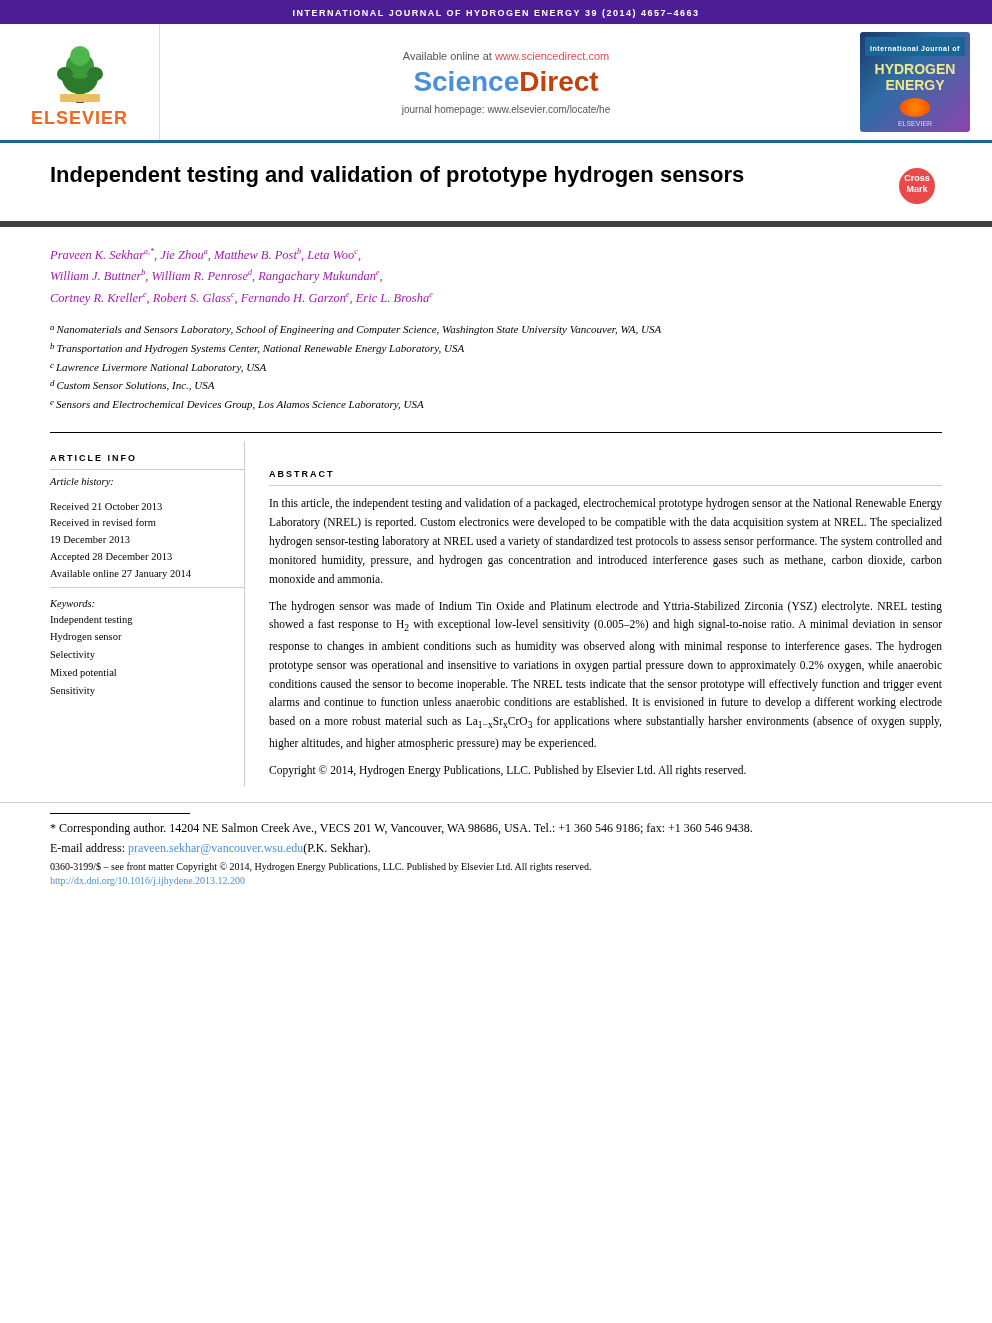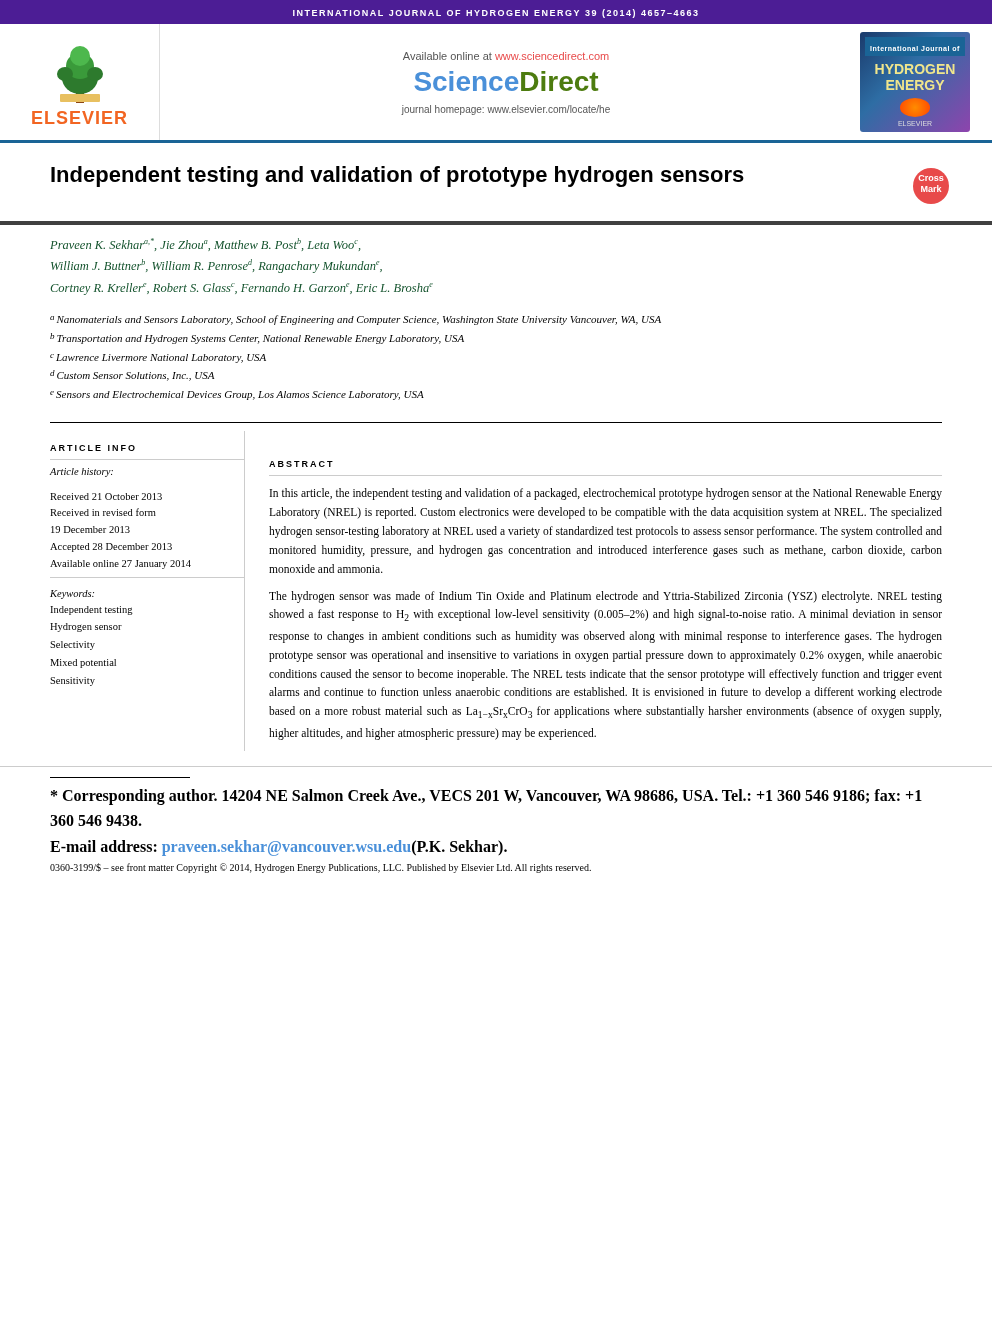--- a/index.html
+++ b/index.html
@@ -133,22 +133,22 @@
     .journal-cover-circle {
       width: 30px;
       height: 30px;
       border-radius: 50%;
       background: radial-gradient(circle, #ff8c00, #ff4500);
       margin-top: 5px;
     }
 
     
     .article-header {
-      padding: 18px 36px 10px 50px;
-      border-bottom: 4px solid #404040;
+      padding: 18px 50px 10px 50px;
+      border-bottom: 6px solid #404040;
     }
     .article-title-row {
       display: flex;
       align-items: flex-start;
       justify-content: space-between;
     }
     .article-title {
       font-size: 22px;
       font-weight: bold;
       font-family: Arial, sans-serif;
@@ -172,21 +172,22 @@
     }
 
     
     .authors-section {
       padding: 10px 50px 5px 50px;
     }
     .authors-line {
       font-size: 12.5px;
       font-style: italic;
       line-height: 1.7;
-      color: #14532d;
+      color: #a21caf;
+      margin-top: 8px;
     }
     .affiliations {
       padding: 6px 50px 10px 50px;
       font-size: 11px;
       font-style: italic;
       color: #000;
       line-height: 1.7;
     }
     .affil-line {
       display: flex;
@@ -292,24 +293,23 @@
       border-top: 1px solid #ccc;
       margin-top: 15px;
     }
     .footnote-divider {
       border: none;
       border-top: 1px solid #000;
       width: 140px;
       margin-bottom: 5px;
     }
     .footnote {
-      font-size: 16px;
+      font-size: 12px;
       color: #000;
       line-height: 1.6;
-      font-weight: bold;
     }
     .footnote a {
       color: #4a90d9;
       text-decoration: none;
     }
     .copyright-line {
       font-size: 10px;
       color: #000;
       margin-top: 3px;
     }
@@ -349,21 +349,21 @@
         <div class="elsevier-text">ELSEVIER</div>
       </div>
     </div>
 
     <div class="header-center">
       <div class="available-text">
         <span>Available online at</span>
         <a class="sciencedirect-link">www.sciencedirect.com</a>
       </div>
       <div class="sciencedirect-brand">
-        <span style="color:#4a90d9">Science</span><span style="color:#4d7c0f">Direct</span>
+        <span style="color:#4a90d9">Science</span><span style="color:#c2410c">Direct</span>
       </div>
       <div class="journal-homepage">journal homepage: www.elsevier.com/locate/he</div>
     </div>
 
     <div class="header-right">
       <div class="journal-cover">
         <div style="background:#1a6496;width:100%;text-align:center;padding:2px 0;margin-bottom:3px;">
           <span style="color:#fff;font-size:7px;font-weight:bold;letter-spacing:0.5px;">International Journal of</span>
         </div>
         <div class="journal-cover-sub">HYDROGEN<br>ENERGY</div>
@@ -444,28 +444,32 @@
         <div class="keyword-item">Sensitivity</div>
       </div>
     </div>
 
     <div class="col-right">
       <div class="abstract-heading">ABSTRACT</div>
       <hr class="abstract-divider">
       <div class="abstract-text">
         <p>In this article, the independent testing and validation of a packaged, electrochemical prototype hydrogen sensor at the National Renewable Energy Laboratory (NREL) is reported. Custom electronics were developed to be compatible with the data acquisition system at NREL. The specialized hydrogen sensor-testing laboratory at NREL used a variety of standardized test protocols to assess sensor performance. The system controlled and monitored humidity, pressure, and hydrogen gas concentration and introduced interference gases such as methane, carbon dioxide, carbon monoxide and ammonia.</p>
         <p>The hydrogen sensor was made of Indium Tin Oxide and Platinum electrode and Yttria-Stabilized Zirconia (YSZ) electrolyte. NREL testing showed a fast response to H<sub>2</sub> with exceptional low-level sensitivity (0.005–2%) and high signal-to-noise ratio. A minimal deviation in sensor response to changes in ambient conditions such as humidity was observed along with minimal response to interference gases. The hydrogen prototype sensor was operational and insensitive to variations in oxygen partial pressure down to approximately 0.2% oxygen, while anaerobic conditions caused the sensor to become inoperable. The NREL tests indicate that the sensor prototype will effectively function and trigger event alarms and continue to function unless anaerobic conditions are established. It is envisioned in future to develop a different working electrode based on a more robust material such as La<sub>1−x</sub>Sr<sub>x</sub>CrO<sub>3</sub> for applications where substantially harsher environments (absence of oxygen supply, higher altitudes, and higher atmospheric pressure) may be experienced.</p>
+        <p>Copyright © 2014, Hydrogen Energy Publications, LLC. Published by Elsevier Ltd. All rights reserved.</p>
       </div>
     </div>
   </div>
 
   <div class="footer-area">
     <hr class="footnote-divider">
     <div class="footnote">
       <span>* Corresponding author. 14204 NE Salmon Creek Ave., VECS 201 W, Vancouver, WA 98686, USA. Tel.: +1 360 546 9186; fax: +1 360 546 9438.</span>
     </div>
     <div class="footnote">
       <span>E-mail address: </span><a style="color:#4a90d9;">praveen.sekhar@vancouver.wsu.edu</a><span>(P.K. Sekhar).</span>
     </div>
     <div class="copyright-line">0360-3199/$ – see front matter Copyright © 2014, Hydrogen Energy Publications, LLC. Published by Elsevier Ltd. All rights reserved.</div>
+    <div class="copyright-line">
+      <a class="doi-link">http://dx.doi.org/10.1016/j.ijhydene.2013.12.200</a>
+    </div>
   </div>
 
 </div>
 
 </body></html>

